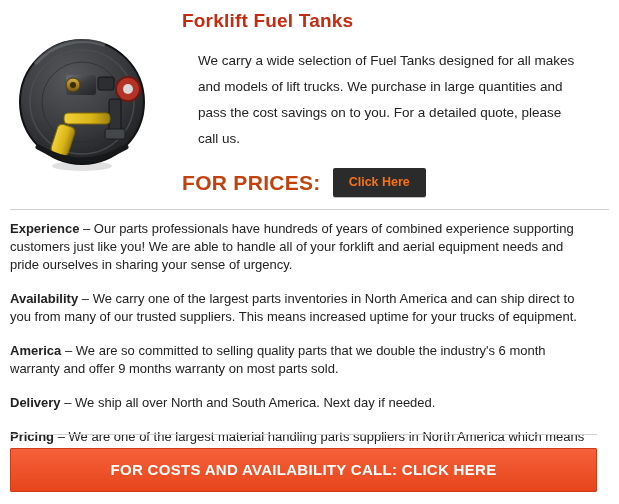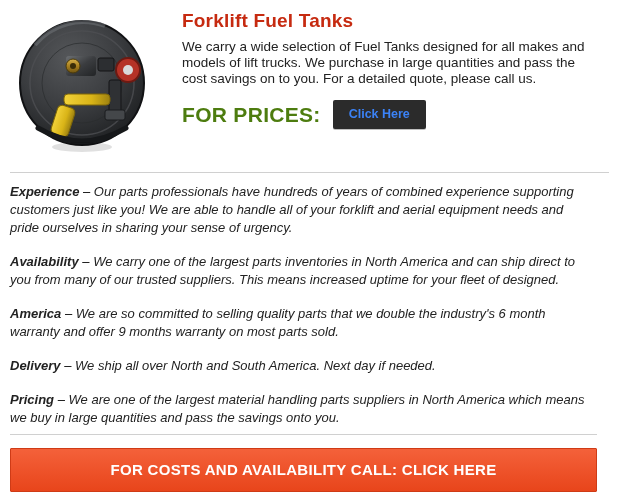--- a/index.html
+++ b/index.html
@@ -18,21 +18,21 @@
   .page {
     position: relative;
     width: 619px;
     height: 504px;
     padding: 0;
   }
 
   
   .top {
     display: flex;
-    align-items: flex-start;
+    align-items: center;
     padding: 8px 24px 0 10px;
   }
   .tank-figure {
     width: 162px;
     flex: 0 0 162px;
     padding-top: 2px;
   }
   .tank-svg {
     display: block;
   }
@@ -43,40 +43,40 @@
   }
   .title {
     font-size: 19px;
     font-weight: bold;
     color: #c62a10;
     margin: 0 0 7px 0;
     letter-spacing: 0.2px;
   }
   .intro {
     font-size: 13.5px;
-    line-height: 16px;
+    line-height: 26px;
     color: #222222;
-    margin: 0;
+    margin: 16px;
   }
   .prices-row {
     display: flex;
     align-items: center;
     margin-top: 13px;
   }
   .prices-label {
     font-size: 21px;
     font-weight: bold;
-    color: #4d7c0f;
+    color: #c2410c;
     letter-spacing: 0.3px;
     margin-right: 12px;
   }
   .click-btn {
     display: inline-block;
     background: #2b2b2b;
-    color: #3b82f6;
+    color: #f97316;
     font-size: 12.5px;
     font-weight: bold;
     padding: 7px 16px 8px 16px;
     border: none;
     border-radius: 2px;
     cursor: pointer;
     font-family: "Liberation Sans", sans-serif;
     box-shadow: 0 1px 0 rgba(0,0,0,0.25);
   }
 
@@ -84,21 +84,20 @@
   .rule {
     height: 1px;
     background: #d0d0d0;
     margin: 12px 10px 0 10px;
     border: 0;
   }
 
   
   .body-section {
     padding: 10px 28px 0 10px;
-    font-style: italic;
   }
   .para {
     font-size: 13px;
     line-height: 18px;
     margin: 0 0 16px 0;
     color: #222222;
   }
   .para:last-child { margin-bottom: 0; }
   .para b {
     font-weight: bold;
@@ -207,21 +206,21 @@
 
     <p class="para">
       <b>Experience</b>
       <span>–</span>
       <span>Our parts professionals have hundreds of years of combined experience supporting customers just like you!  We are able to handle all of your forklift and aerial equipment needs and pride ourselves in sharing your sense of urgency.</span>
     </p>
 
     <p class="para">
       <b>Availability</b>
       <span>–</span>
-      <span>We carry one of the largest parts inventories in North America and can ship direct to you from many of our trusted suppliers.  This means increased uptime for your fleet of designed.</span>
+      <span>We carry one of the largest parts inventories in North America and can ship direct to you from many of our trusted suppliers.  This means increased uptime for your trucks of equipment.</span>
     </p>
 
     <p class="para">
       <b>America</b>
       <span>–</span>
       <span>We are so committed to selling quality parts that we double the industry's 6 month warranty and offer 9 months warranty on most parts sold.</span>
     </p>
 
     <p class="para">
       <b>Delivery</b>

